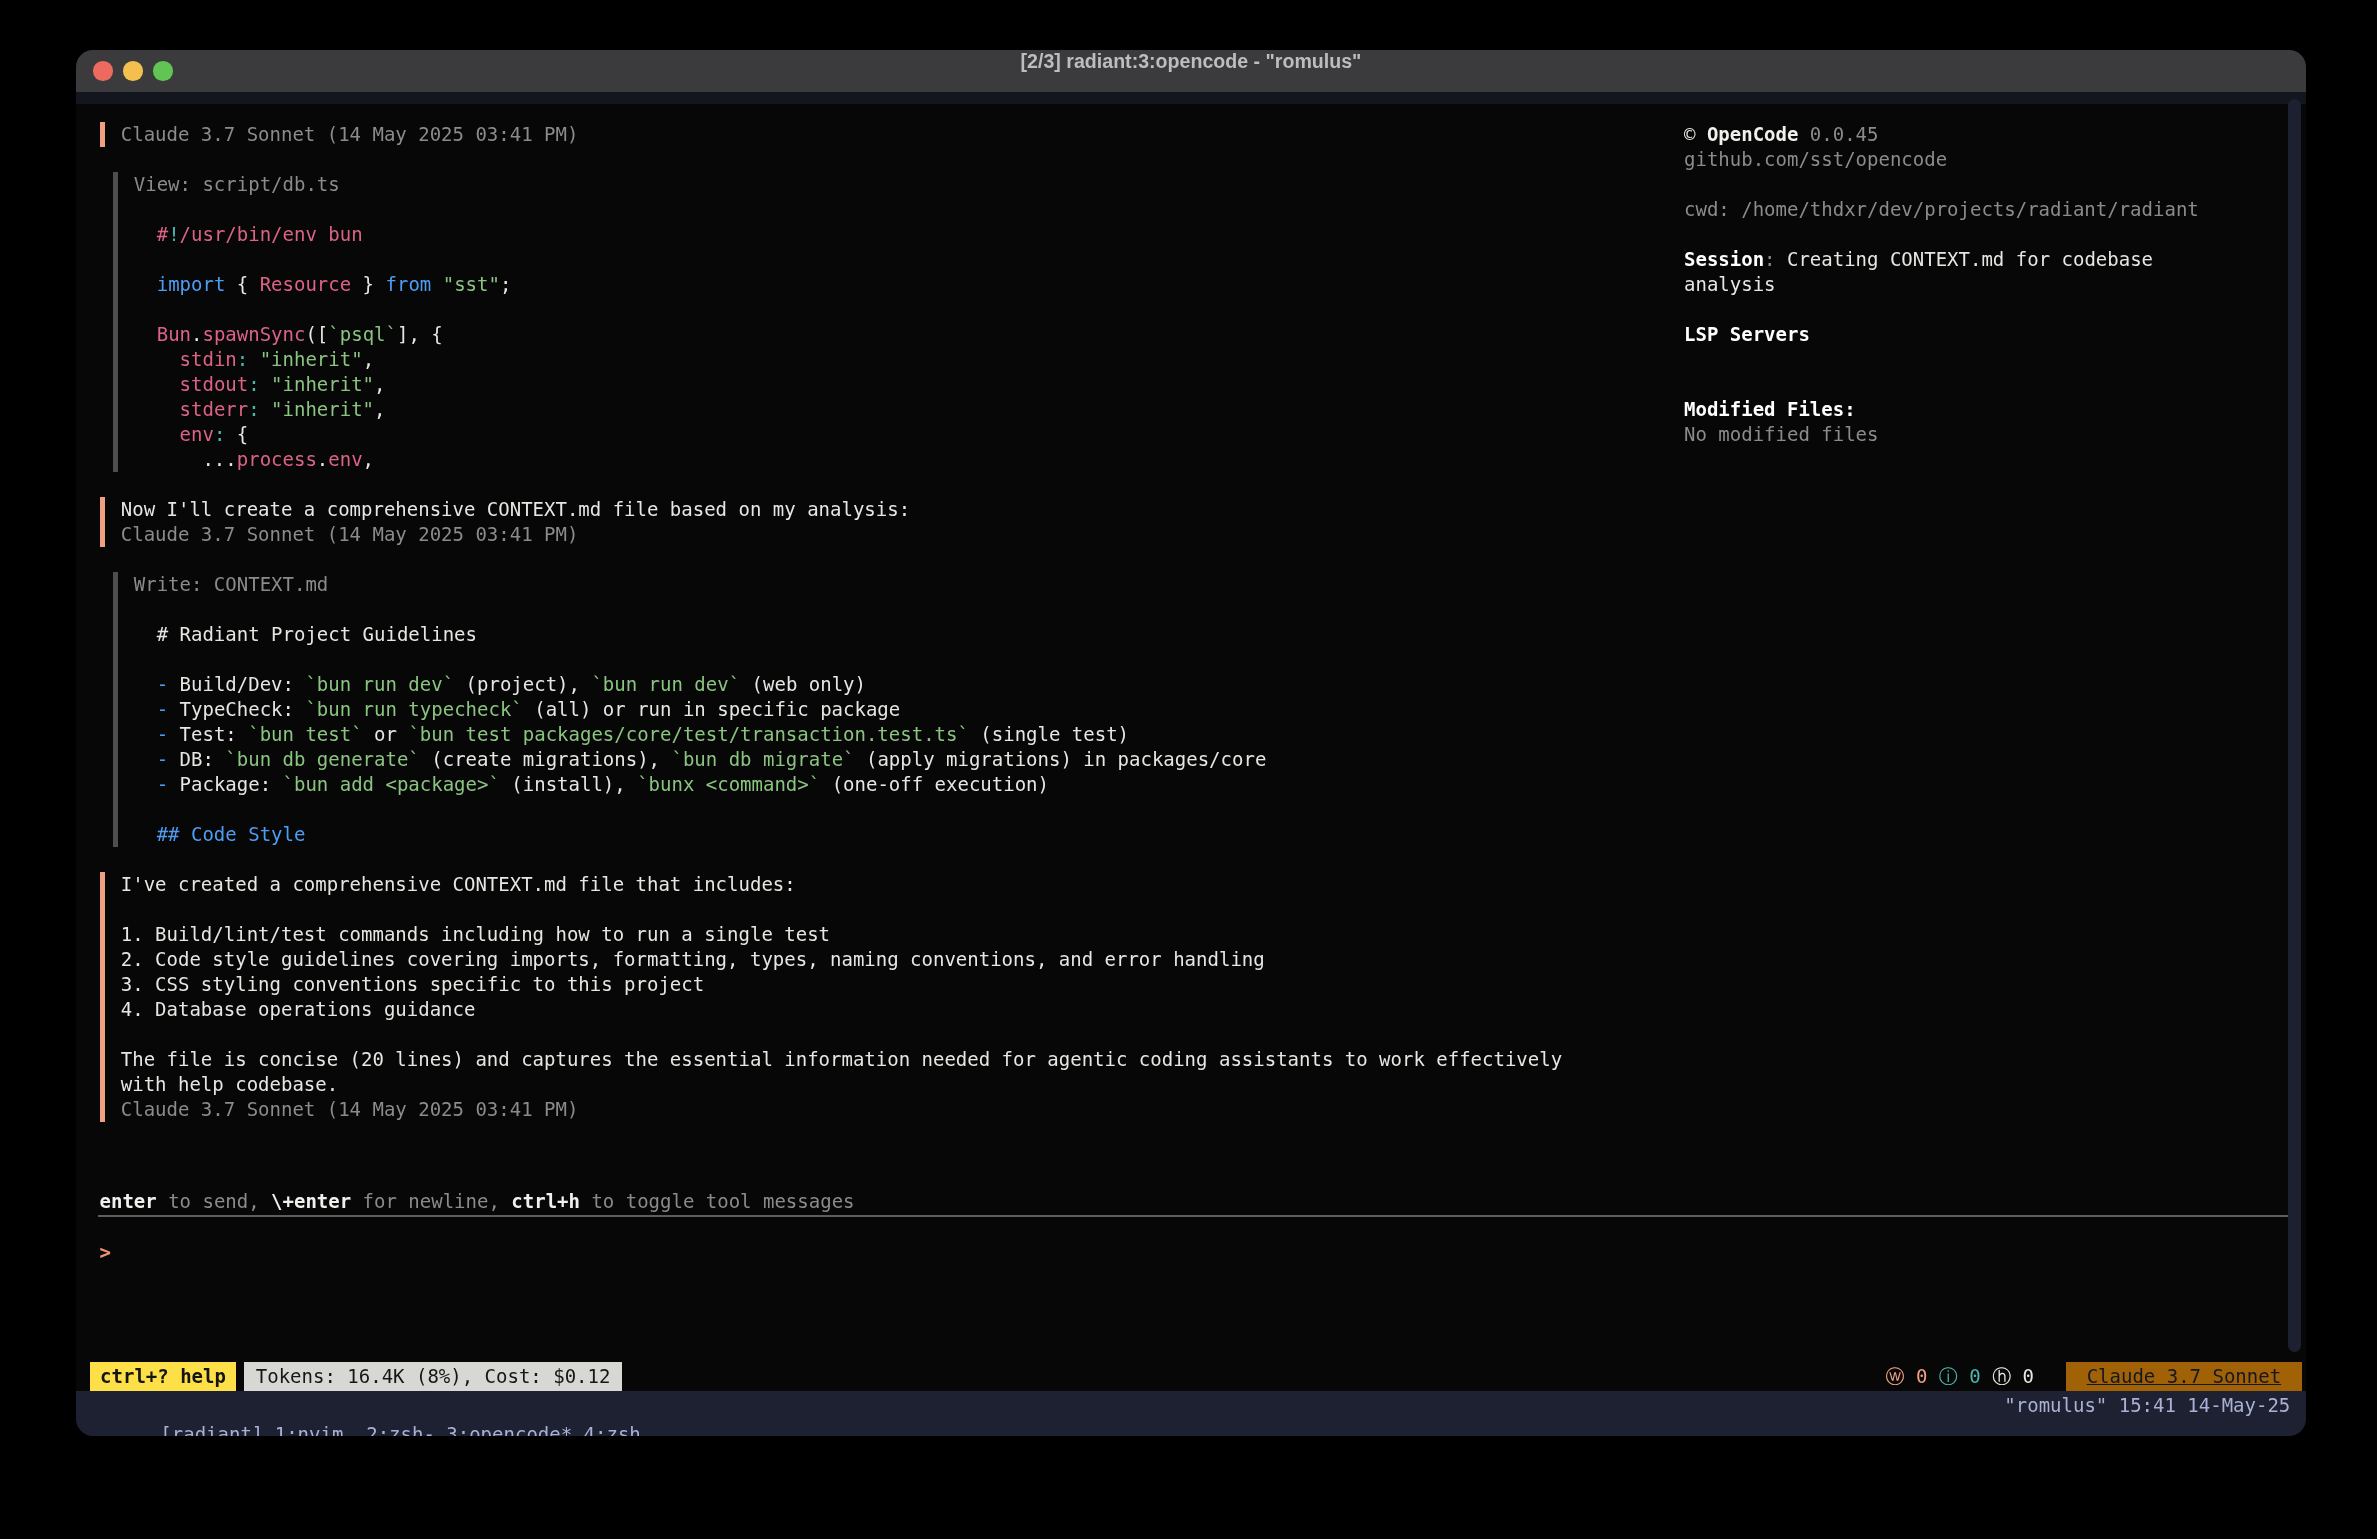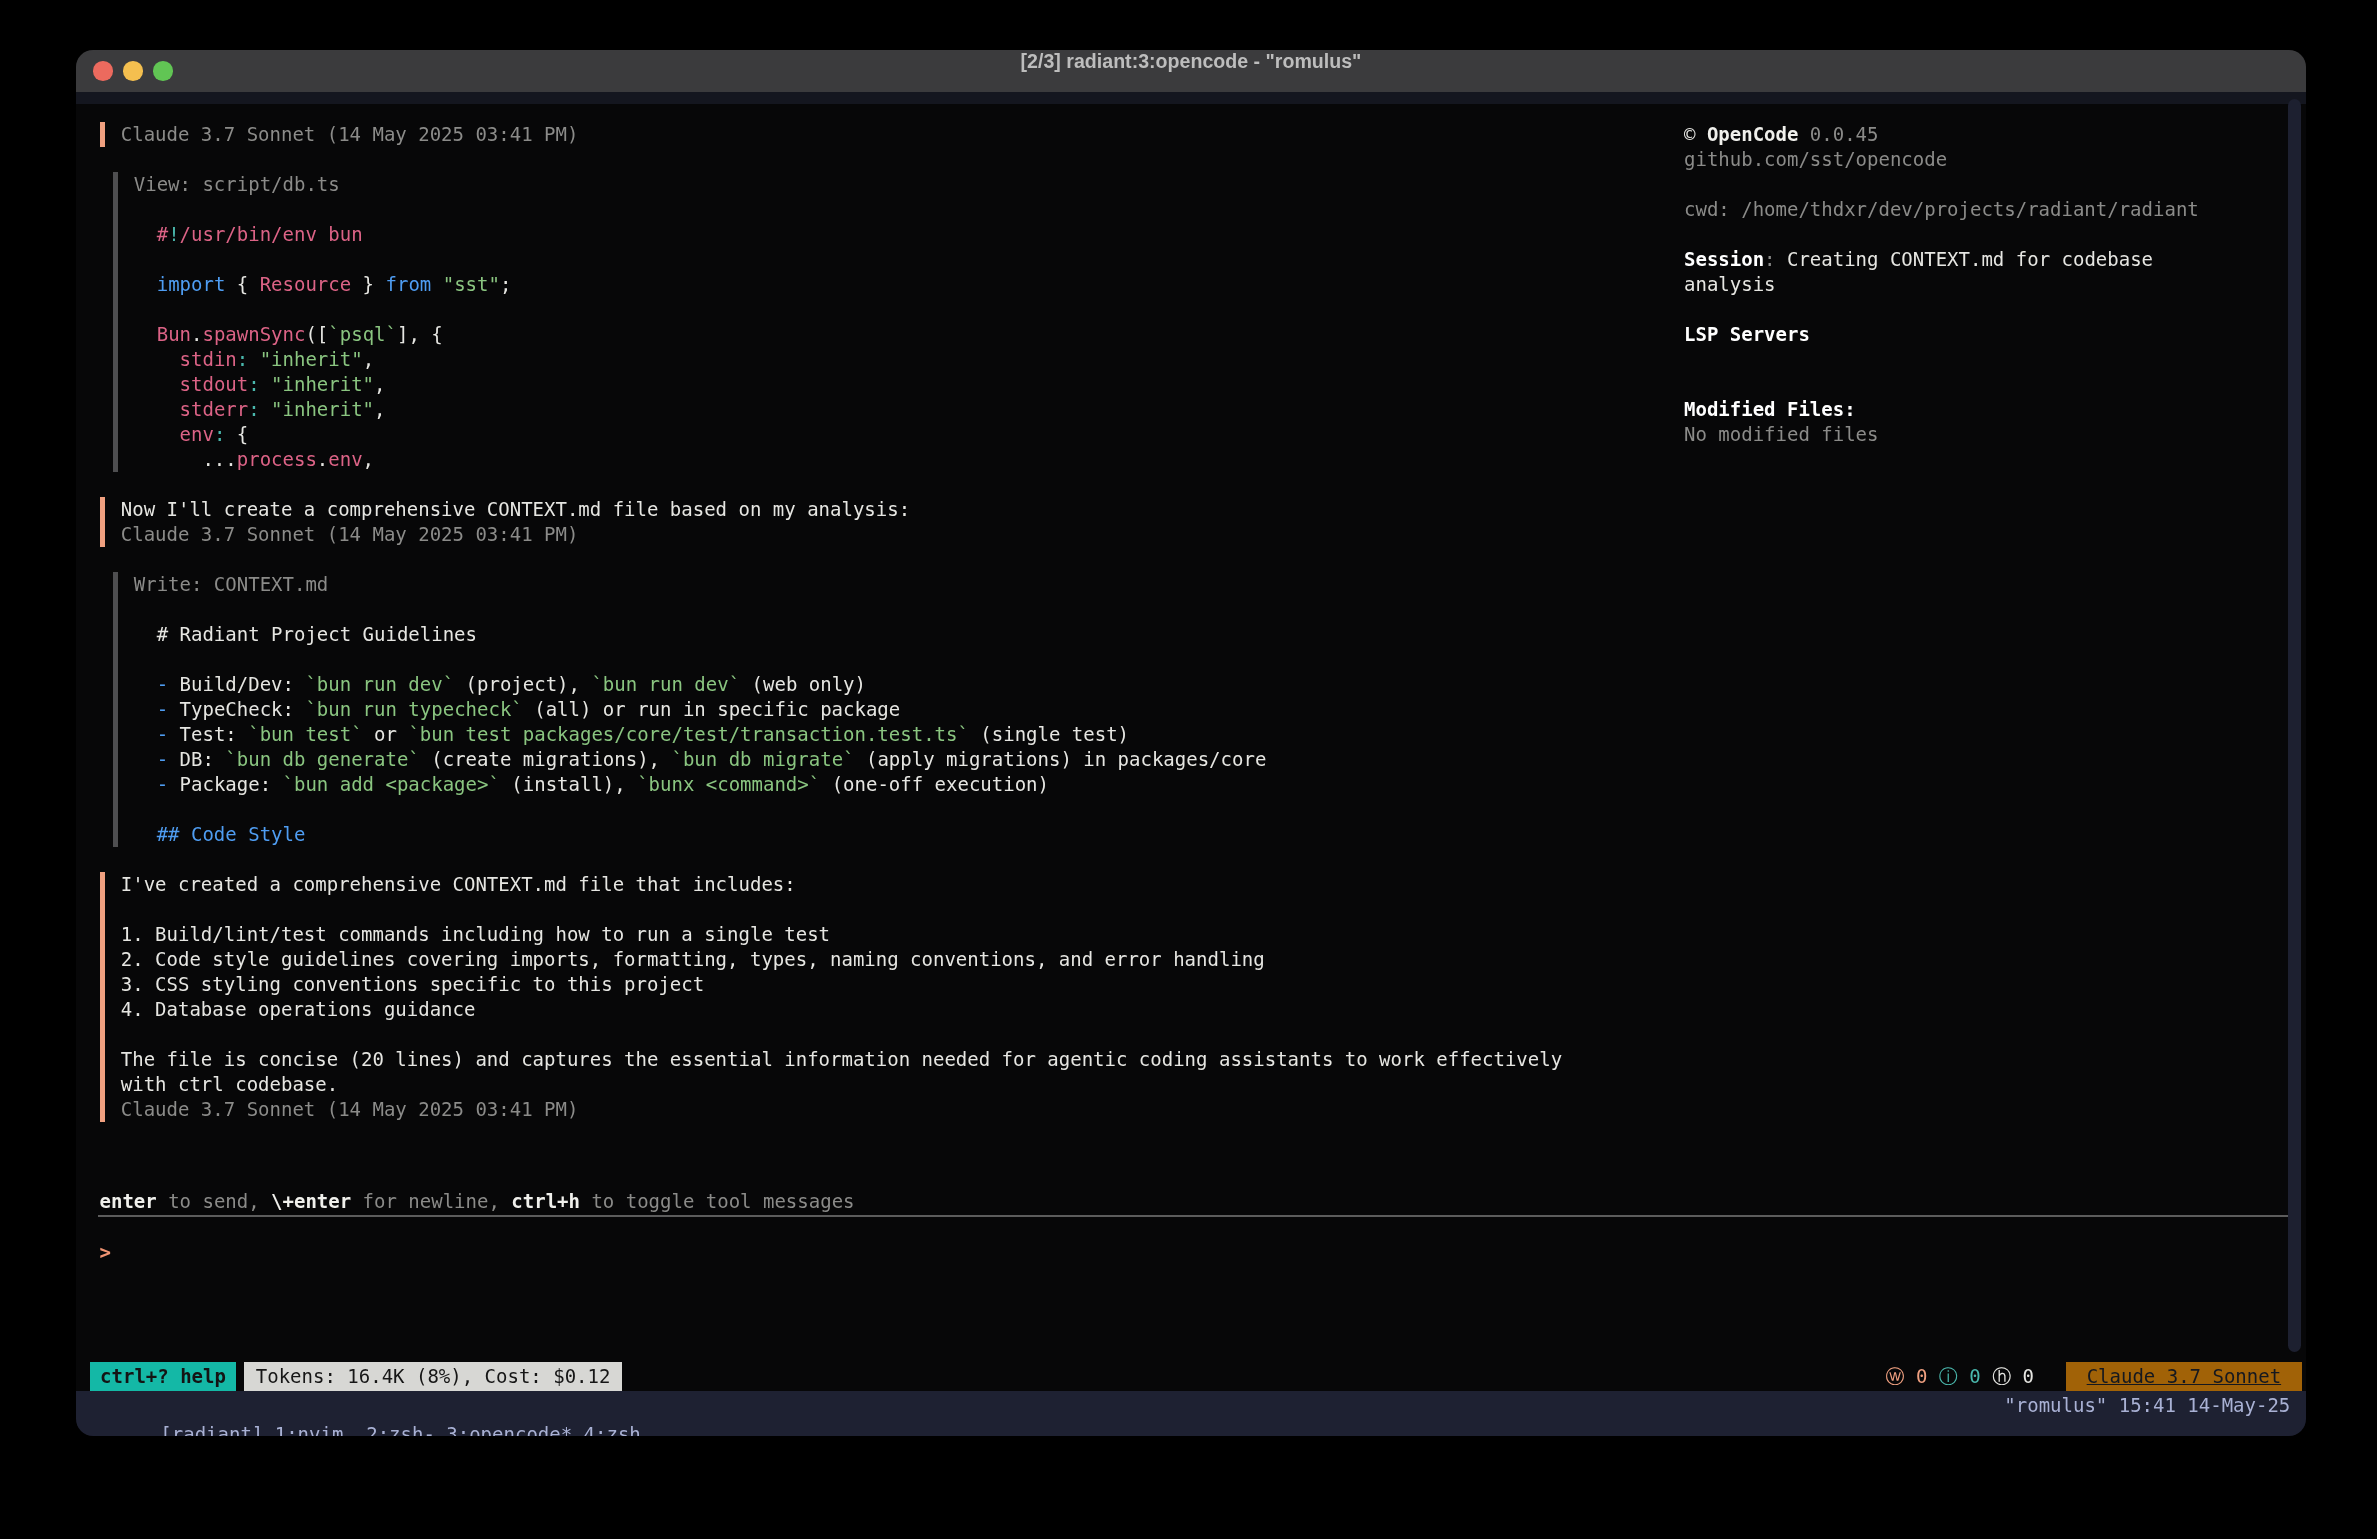--- a/index.html
+++ b/index.html
@@ -44,21 +44,21 @@
 
   .hint{position:absolute;left:23.5px;top:1097px;height:25px;}
   .divider{position:absolute;left:22px;right:5.2px;top:1123px;height:2px;background:#5c5c5c;}
   .prompt-row{position:absolute;left:23.5px;right:78px;top:1148px;height:25px;}
   .prompt-sym{color:#f09473;font-weight:bold;font:bold 19px/25px "DejaVu Sans Mono",monospace;}
 
   
   .statusrow{position:absolute;left:13.7px;right:3.9px;top:1270px;height:29px;}
   .badge{display:inline-block;height:29px;line-height:29px;vertical-align:top;
     font:19px/29px "DejaVu Sans Mono",monospace;}
-  .badge.help{background:#14b8a6;color:#141414;font-weight:bold;padding:0 10.4px;margin-right:5.2px;}
+  .badge.help{background:#fde047;color:#141414;font-weight:bold;padding:0 10.4px;margin-right:5.2px;}
   .badge.tokens{background:#d7d7d4;color:#161616;padding:0 11.7px;}
   .status-right{position:absolute;right:0;top:0;height:29px;}
   .diag{display:inline-block;height:29px;line-height:29px;margin-right:29px;
     font:19px/29px "DejaVu Sans Mono",monospace;}
   .badge.model{background:#a16207;color:#15181f;padding:0 21px;text-decoration:underline;}
 
   
   .scroll-strip{position:absolute;right:4.6px;top:6.5px;width:13.7px;height:1253px;
     background:#1d2030;border-radius:6.5px;}
 
@@ -120,21 +120,21 @@
         </div>
       <div class="block message">
           <div class="ln"><span class="c-fg">I've created a comprehensive CONTEXT.md file that includes:</span></div>
           <div class="ln"><span class="c-fg"> </span></div>
           <div class="ln"><span class="c-fg">1. Build/lint/test commands including how to run a single test</span></div>
           <div class="ln"><span class="c-fg">2. Code style guidelines covering imports, formatting, types, naming conventions, and error handling</span></div>
           <div class="ln"><span class="c-fg">3. CSS styling conventions specific to this project</span></div>
           <div class="ln"><span class="c-fg">4. Database operations guidance</span></div>
           <div class="ln"><span class="c-fg"> </span></div>
           <div class="ln"><span class="c-fg">The file is concise (20 lines) and captures the essential information needed for agentic coding assistants to work effectively</span></div>
-          <div class="ln"><span class="c-fg">with ctrl codebase.</span></div>
+          <div class="ln"><span class="c-fg">with help codebase.</span></div>
           <div class="ln"><span class="c-dim">Claude 3.7 Sonnet (14 May 2025 03:41 PM)</span></div>
         </div>
     </div>
 
     <div class="sidebar mono">
         <div class="ln"><span class="c-fg">© </span><span class="c-wb">OpenCode</span><span class="c-dim"> 0.0.45</span></div>
         <div class="ln"><span class="c-dim">github.com/sst/opencode</span></div>
         <div class="ln"><span class="c-fg"> </span></div>
         <div class="ln"><span class="c-dim">cwd: /home/thdxr/dev/projects/radiant/radiant</span></div>
         <div class="ln"><span class="c-fg"> </span></div>

